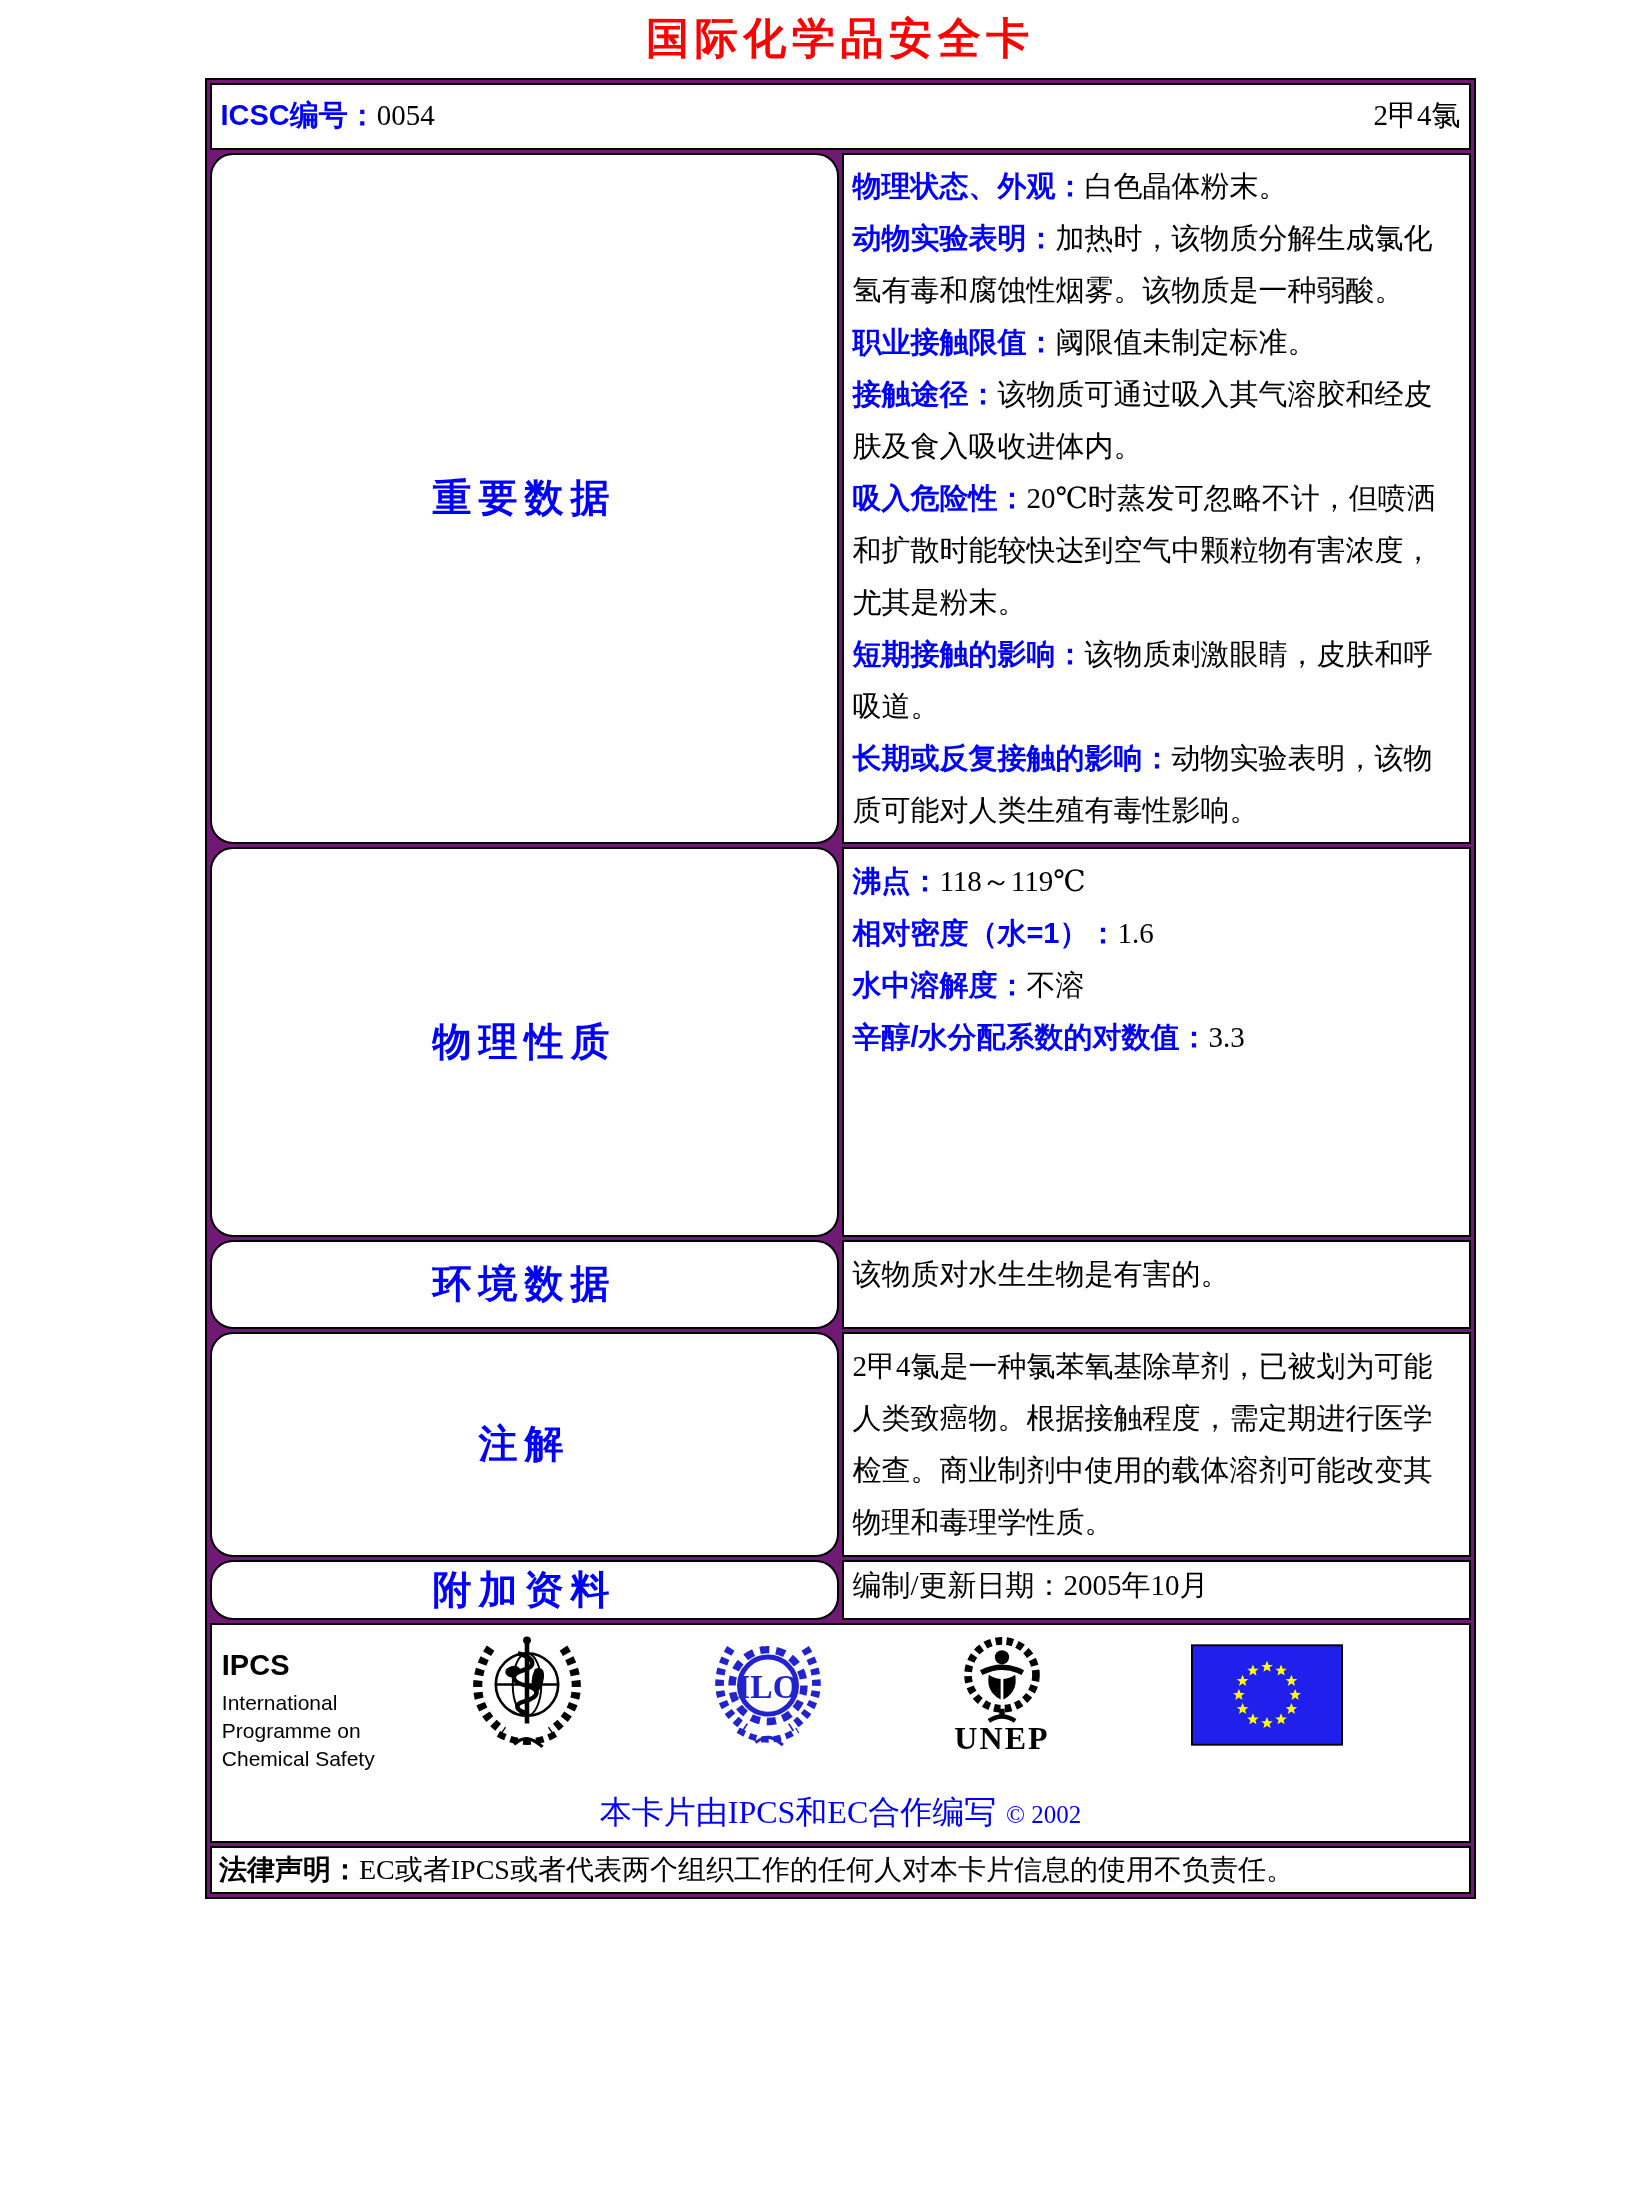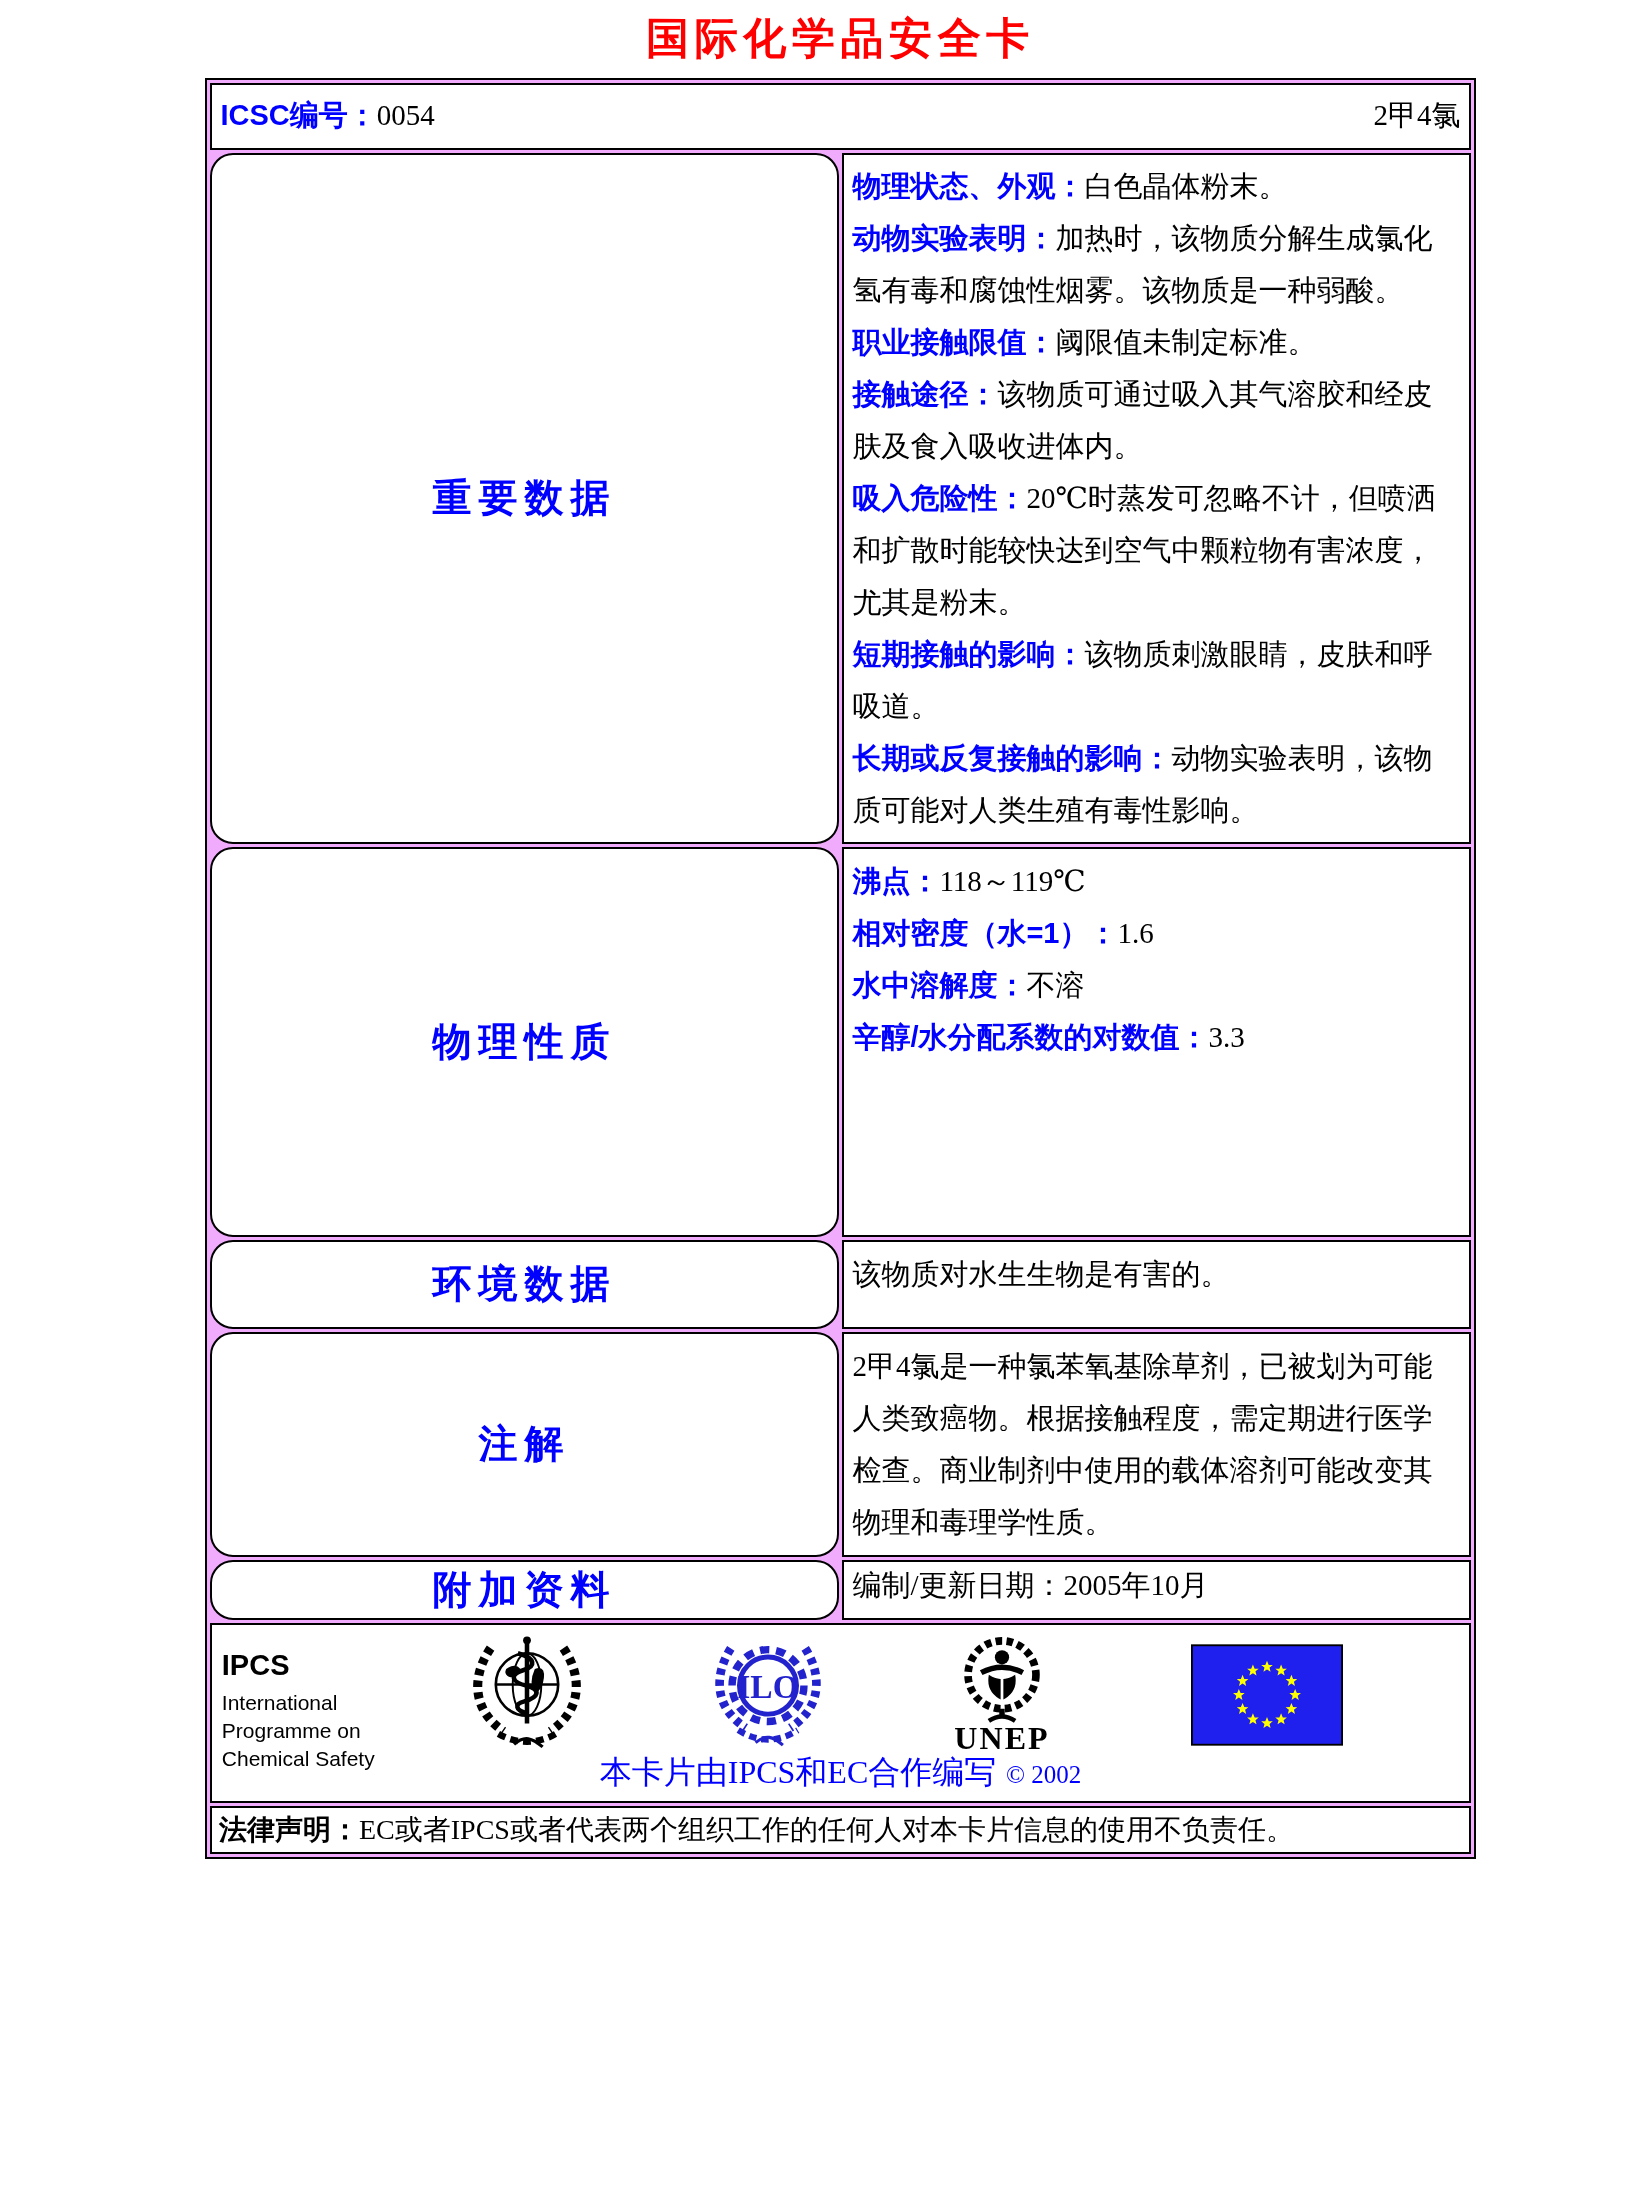--- a/index.html
+++ b/index.html
@@ -3,31 +3,31 @@
 <meta charset="utf-8">
 <style>
   html,body{margin:0;padding:0;background:#ffffff;}
   body{width:1649px;height:2205px;position:relative;overflow:hidden;
        font-family:"Liberation Serif","DejaVu Serif",serif;color:#000;}
   .title{width:1271px;margin-left:205px;padding-top:10px;text-align:center;
          font-family:"Liberation Serif","DejaVu Serif",serif;
          font-weight:bold;font-size:43px;color:#FF0000;letter-spacing:5.6px;}
   table.card{margin-left:205px;margin-top:9.8px;width:1271px;
              border-collapse:separate;border-spacing:3.5px;border:2.8px solid #000;
-             background:#f0abfc;table-layout:fixed;}
+             background:#701a75;table-layout:fixed;}
   td{border:2.1px solid #000;background:#fff;}
   td.labelcell{width:166px;vertical-align:middle;text-align:center;
       color:#0000FF;font-weight:bold;font-size:39px;letter-spacing:7px;
       font-family:"Liberation Sans","DejaVu Sans",sans-serif;border-radius:23px;}
   td.content{vertical-align:top;padding:5.6px 8.4px;font-size:29px;line-height:52px;}
   .k{color:#0000FF;font-weight:bold;
      font-family:"Liberation Sans","DejaVu Sans",sans-serif;}
   .hdrrow{height:67px;} .improw{height:663px;} .phyrow{height:390px;}
   .envrow{height:89px;} .noterow{height:225px;} .addrow{height:46px;}
-  .ftrrow{height:180px;} .legrow{height:48px;}
+  .ftrrow{height:220px;} .legrow{height:48px;}
   td.hdr{vertical-align:middle;padding:0 8.4px;}
   .hdrflex{display:flex;justify-content:space-between;align-items:center;font-size:29px;}
   .addcell{vertical-align:top;padding:4.2px 8.4px;font-size:29px;line-height:39px;margin-left:20px;}
   td.footer{position:relative;vertical-align:top;}
   .ipcsblock{position:absolute;left:9.8px;top:24px;
      font-family:"Liberation Sans","DejaVu Sans",sans-serif;}
   .ipcsblock .big{font-weight:bold;font-size:29px;margin-bottom:7px;}
   .ipcsblock .small{font-size:21px;line-height:28px;}
   .logo{position:absolute;}
   .who{left:250px;top:7px;} .ilo{left:493px;top:11.2px;}

